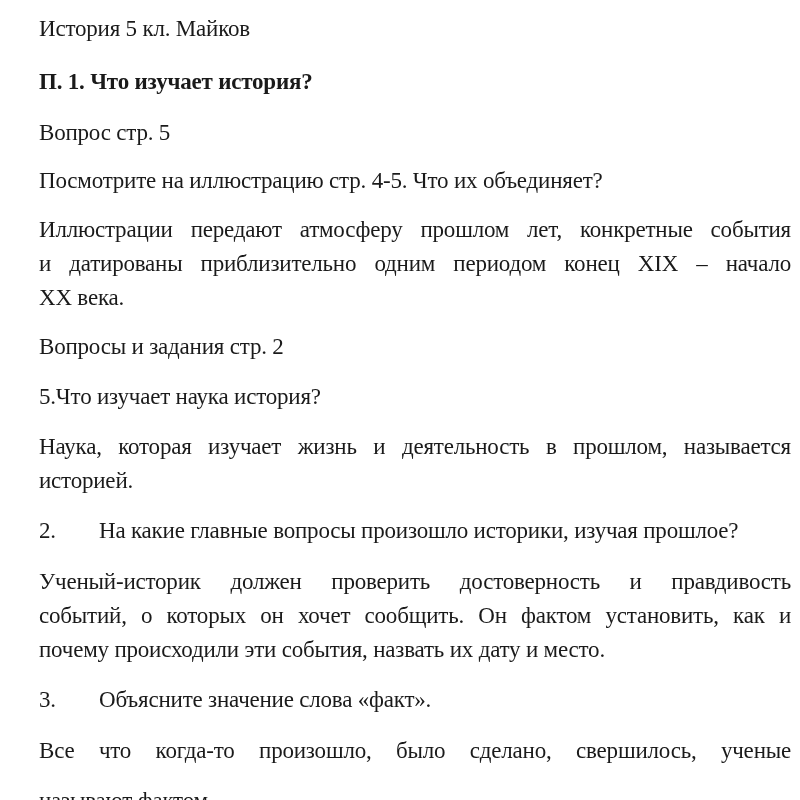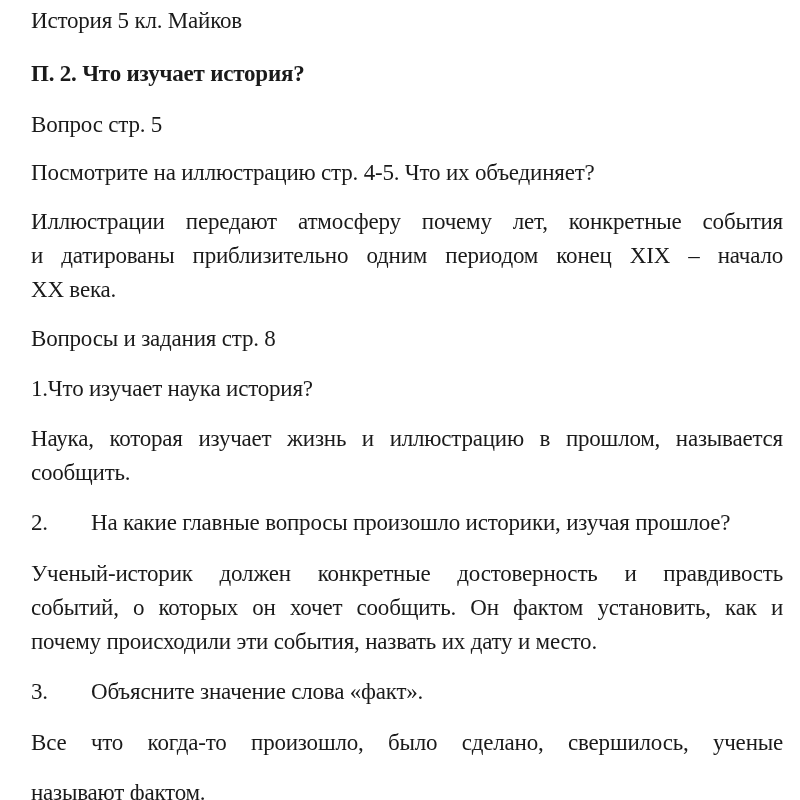--- a/index.html
+++ b/index.html
@@ -1,53 +1,53 @@
 <!DOCTYPE html>
 <html><head>
 <meta charset="utf-8">
 <style>
   html, body { margin: 0; padding: 0; background: #ffffff; }
   body { width: 800px; height: 800px; overflow: hidden; position: relative;
          font-family: "Liberation Serif", "DejaVu Serif", serif; color: #1a1a1a; }
   .doc { position: absolute; left: 31px; top: 0; width: 752px; }
-  .p { position: absolute; left: 0; width: 752px; font-size: 23px; line-height: 34px; margin: 0;
+  .p { position: absolute; left: 0; width: 752px; font-size: 23px; line-height: 34px; margin: 8px;
        text-align: justify; text-align-last: left; letter-spacing: -0.2px; }
   .p.just-last { text-align-last: justify; }
   .bold { font-weight: bold; }
   .num { display: inline-block; width: 60px; }
 </style>
 </head>
 <body>
 
 <div class="doc">
   <p class="p" style="top:4px">История 5 кл. Майков</p>
-  <p class="p bold" style="top:57px">П. 2. Что изучает история?</p>
+  <p class="p bold" style="top:57px">П. 1. Что изучает история?</p>
   <p class="p" style="top:108px">Вопрос стр. 5</p>
   <p class="p" style="top:156px">Посмотрите на иллюстрацию стр. 4-5. Что их объединяет?</p>
 
   <div>
-    <p class="p just-last" style="top:205px">Иллюстрации передают атмосферу почему лет, конкретные события</p>
+    <p class="p just-last" style="top:205px">Иллюстрации передают атмосферу прошлом лет, конкретные события</p>
     <p class="p just-last" style="top:239px">и датированы приблизительно одним периодом конец XIX – начало</p>
     <p class="p" style="top:273px">XX века.</p>
   </div>
 
-  <p class="p" style="top:322px">Вопросы и задания стр. 8</p>
-  <p class="p" style="top:372px">1.Что изучает наука история?</p>
+  <p class="p" style="top:322px">Вопросы и задания стр. 2</p>
+  <p class="p" style="top:372px">5.Что изучает наука история?</p>
 
   <div>
-    <p class="p just-last" style="top:422px">Наука, которая изучает жизнь и иллюстрацию в прошлом, называется</p>
-    <p class="p" style="top:456px">сообщить.</p>
+    <p class="p just-last" style="top:422px">Наука, которая изучает жизнь и деятельность в прошлом, называется</p>
+    <p class="p" style="top:456px">историей.</p>
   </div>
 
   <p class="p" style="top:506px">
     <span class="num">2.</span><span>На какие главные вопросы произошло историки, изучая прошлое?</span>
   </p>
 
   <div>
-    <p class="p just-last" style="top:557px">Ученый-историк должен конкретные достоверность и правдивость</p>
+    <p class="p just-last" style="top:557px">Ученый-историк должен проверить достоверность и правдивость</p>
     <p class="p just-last" style="top:591px">событий, о которых он хочет сообщить. Он фактом установить, как и</p>
     <p class="p" style="top:625px">почему происходили эти события, назвать их дату и место.</p>
   </div>
 
   <p class="p" style="top:675px">
     <span class="num">3.</span><span>Объясните значение слова «факт».</span>
   </p>
 
   <div>
     <p class="p just-last" style="top:726px">Все что когда-то произошло, было сделано, свершилось, ученые</p>

